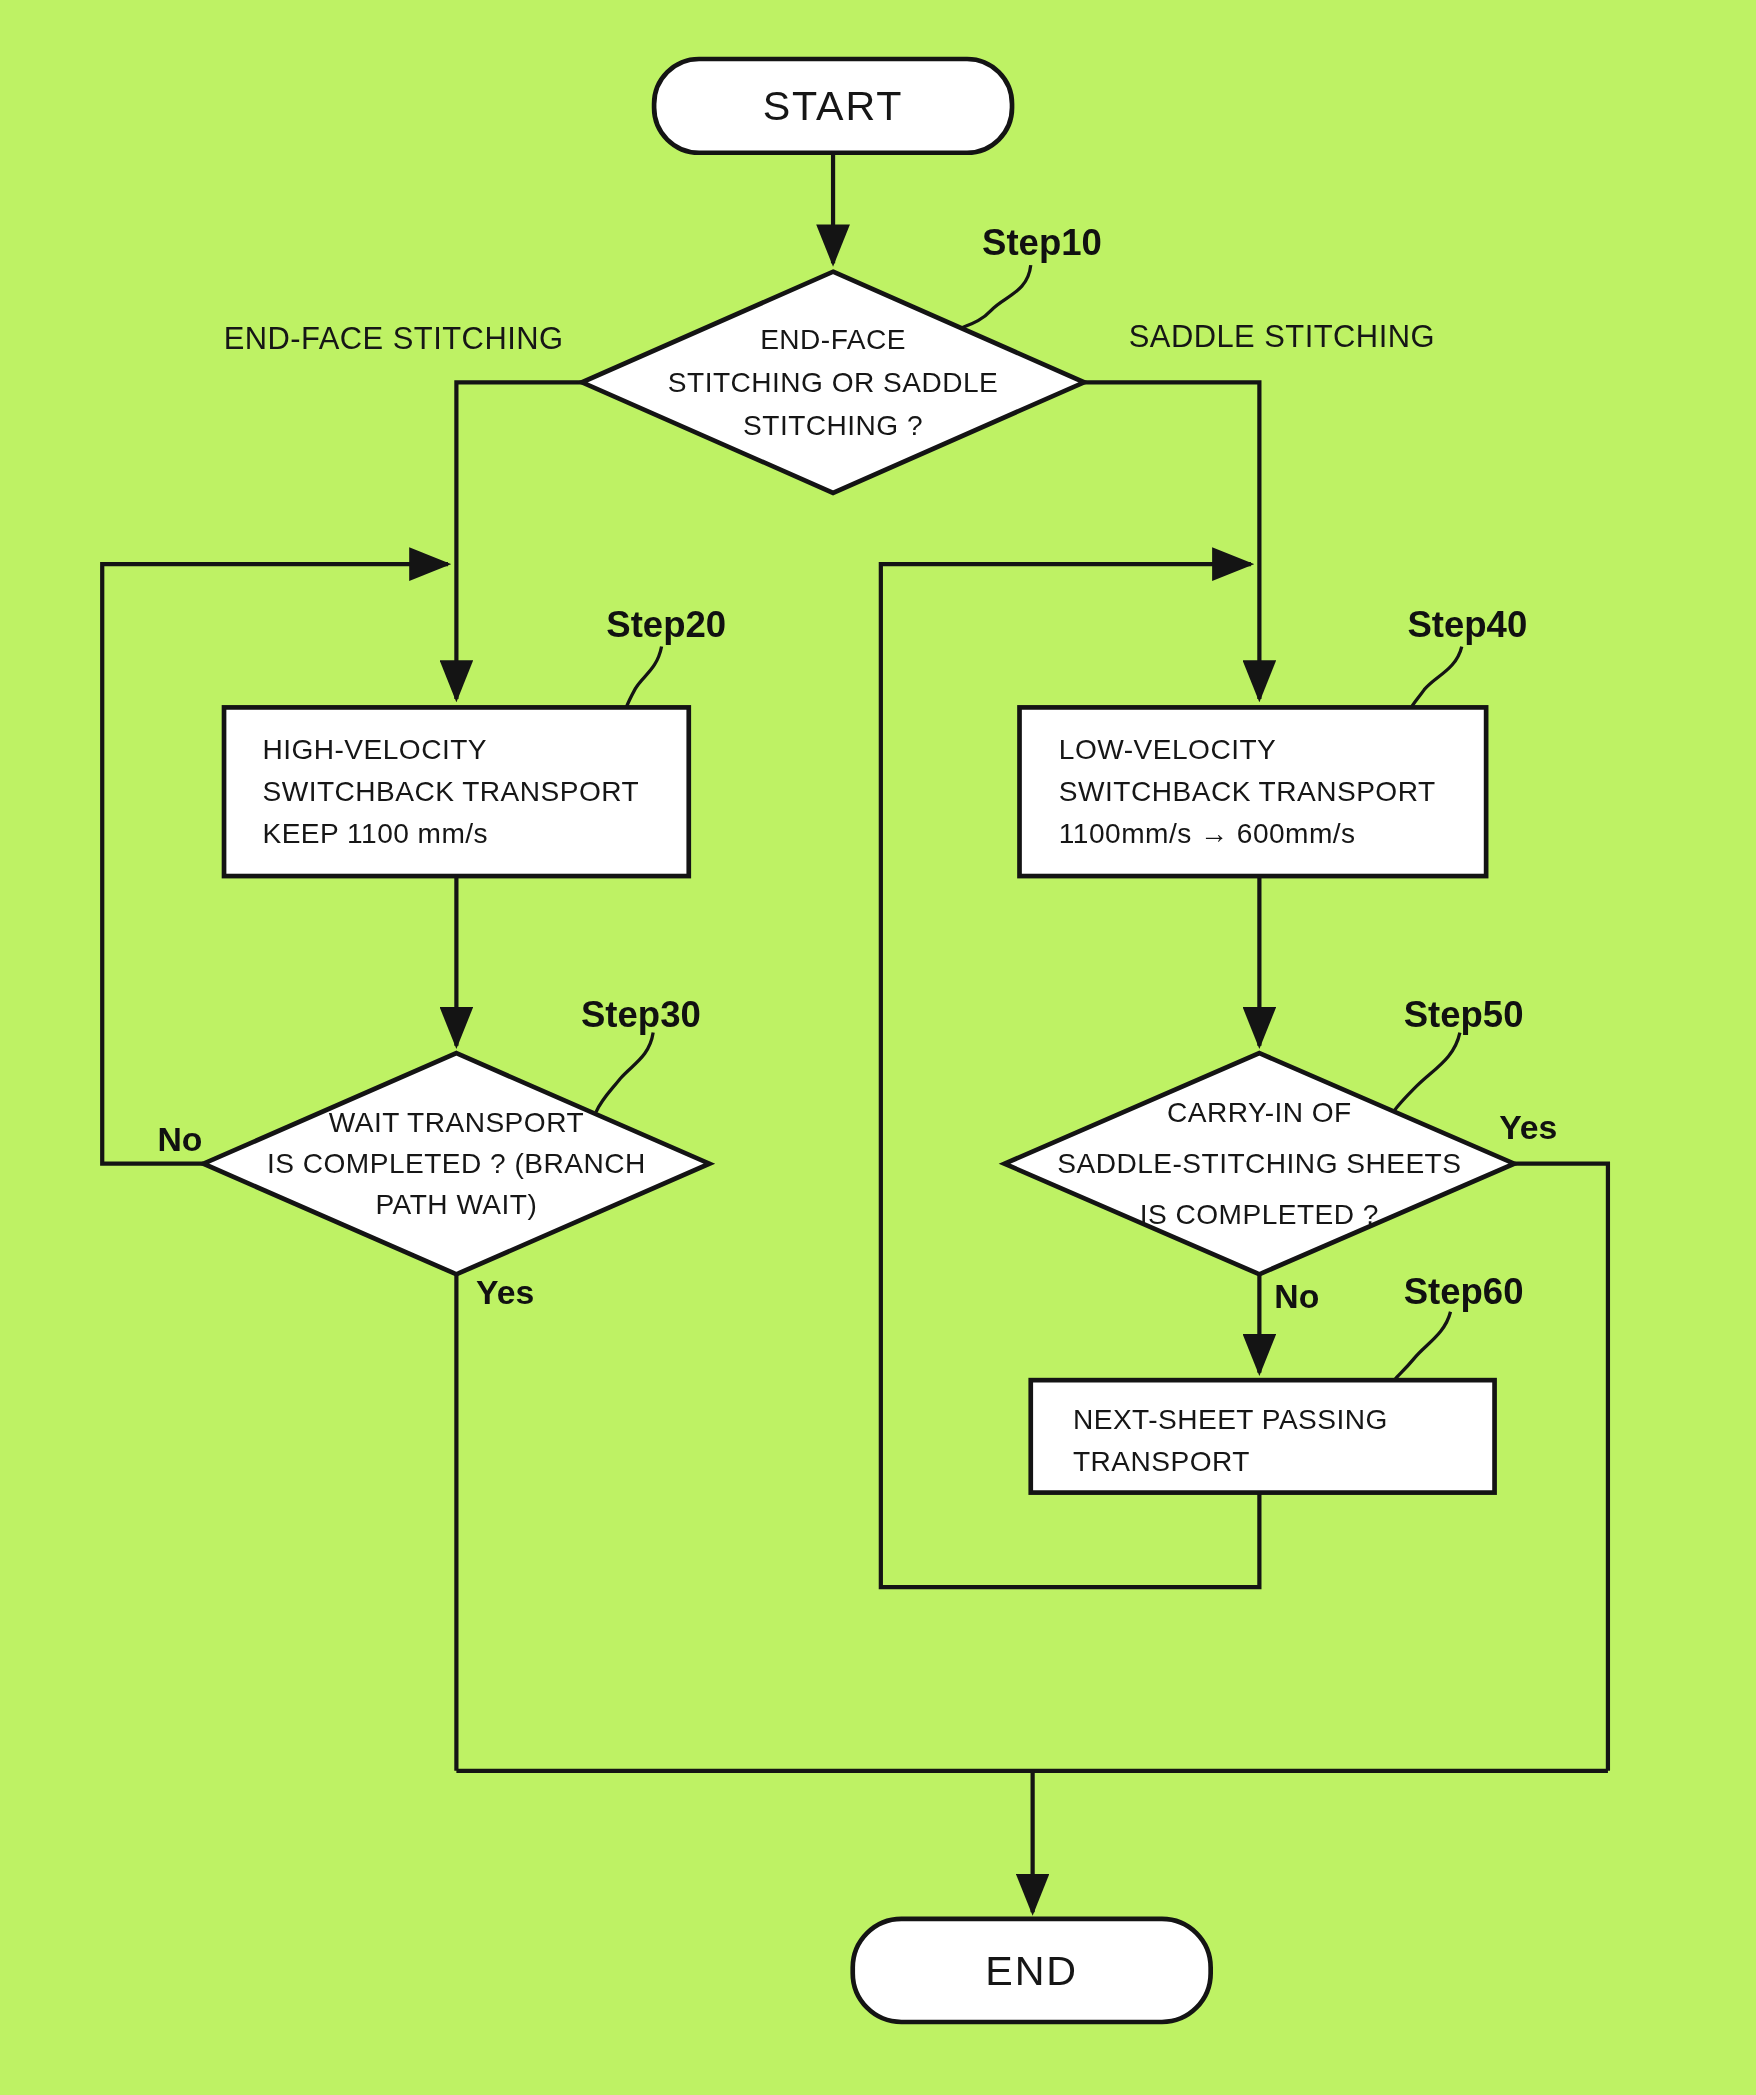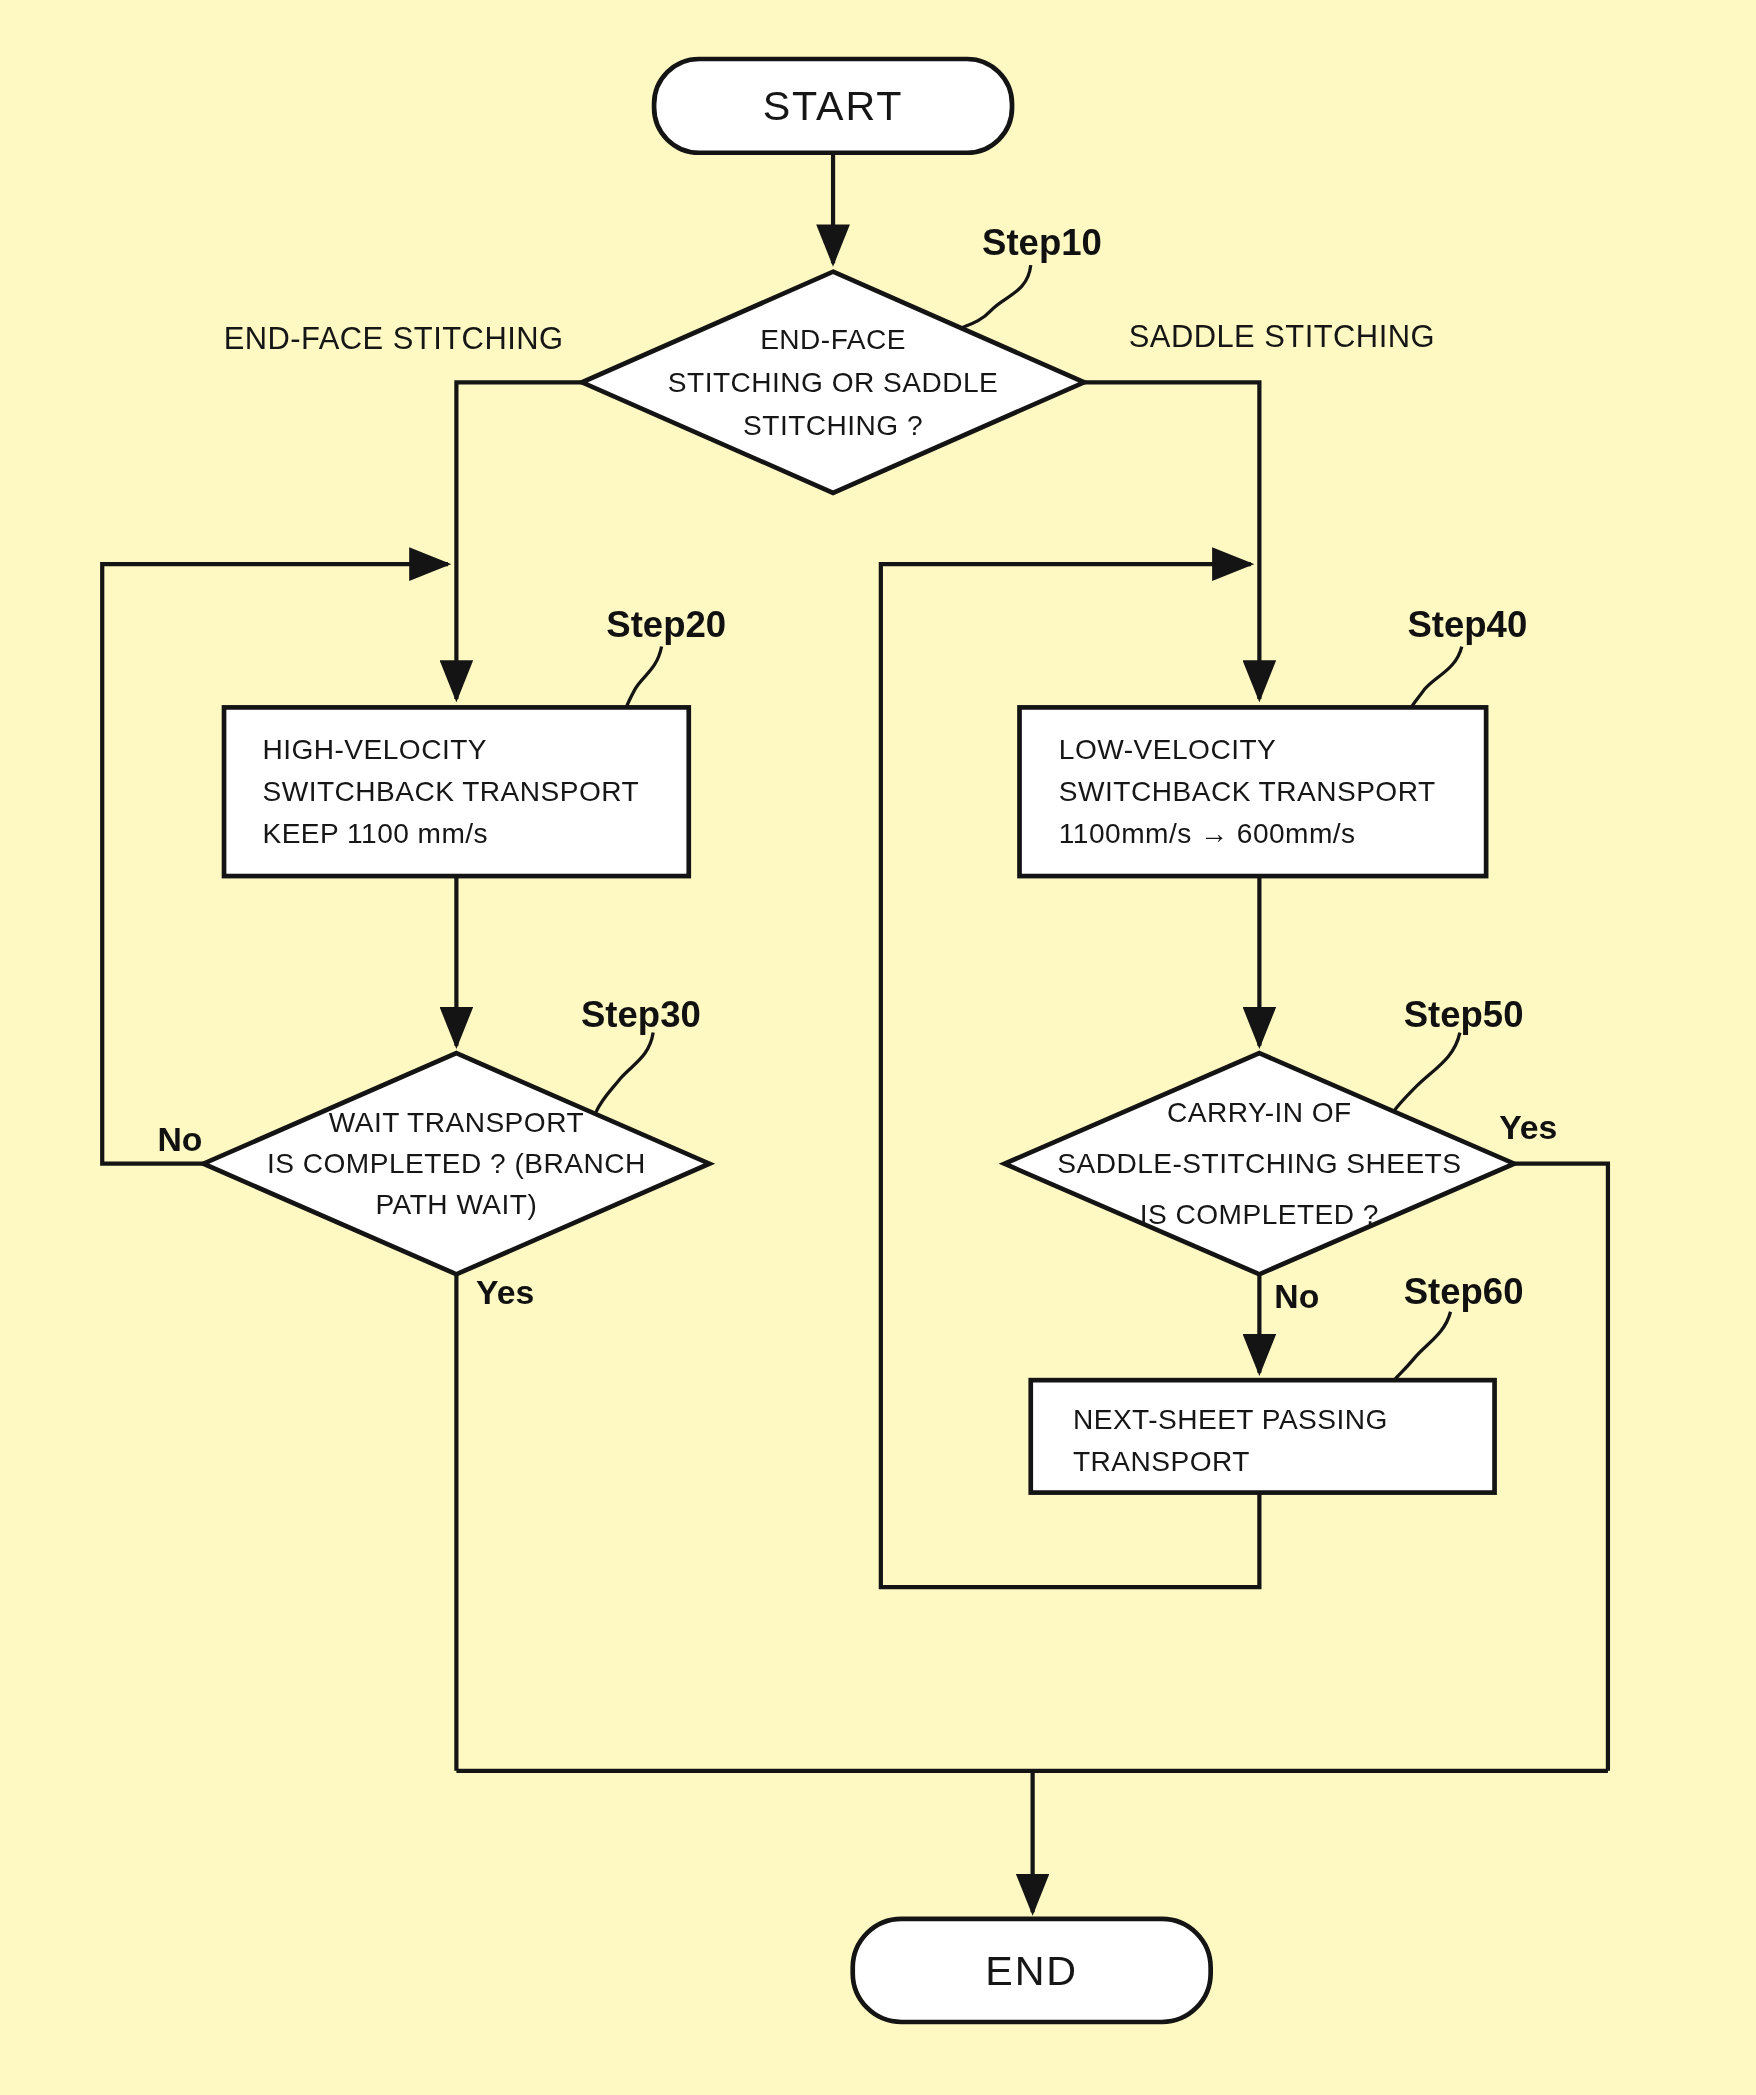--- a/index.html
+++ b/index.html
@@ -4,21 +4,21 @@
 <style>
   html, body {
     margin: 0;
     padding: 0;
     background: #ffffff;
   }
   .canvas {
     position: relative;
     width: 1757px;
     height: 2096px;
-    background: #fef9c3;
+    background: #bef264;
     font-family: "Liberation Sans", sans-serif;
   }
   svg { display: block; }
   .node-text {
     font-family: "Liberation Sans", sans-serif;
     font-size: 30px;
     fill: #161616;
     letter-spacing: 0.5px;
   }
   .diamond-text { font-size: 30px; }

